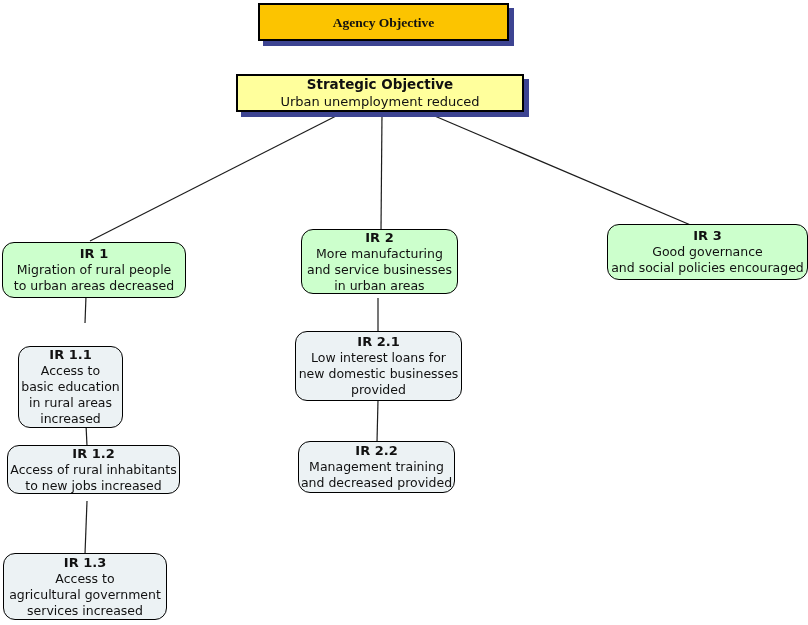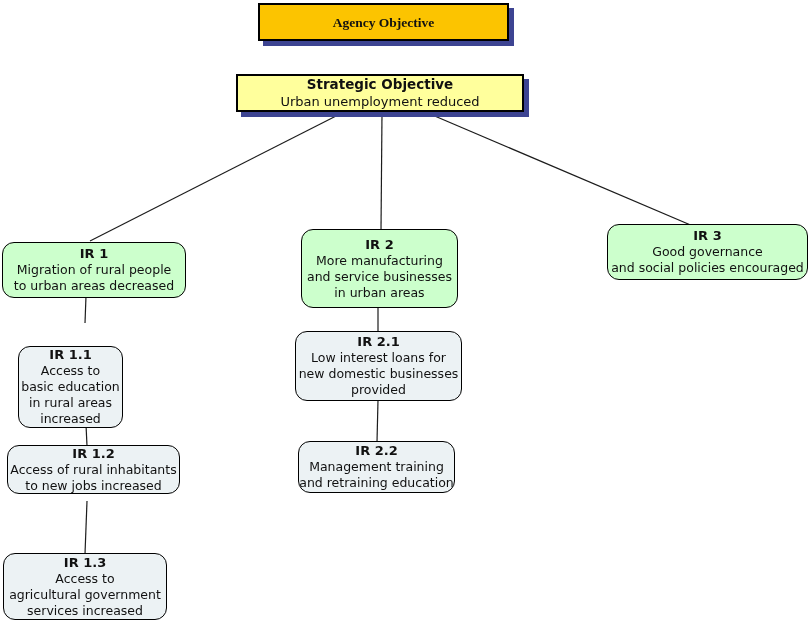--- a/index.html
+++ b/index.html
@@ -56,21 +56,21 @@
     font-size: 12.5px;
   }
   .round-box .box-title {
     font-weight: bold;
     font-size: 13px;
   }
   .ir-box  { background: var(--ir-fill, #ccffcc); }
   .sub-box { background: var(--sub-fill, #ecf2f4); }
 
   .ir1  { left: 2px;   top: 242px; width: 184px; height: 56px; justify-content: center; }
-  .ir2  { left: 301px; top: 229px; width: 157px; height: 79px; }
+  .ir2  { left: 301px; top: 229px; width: 157px; height: 65px; }
   .ir3  { left: 607px; top: 224px; width: 201px; height: 56px; }
   .ir11 { left: 18px;  top: 322px; width: 105px; height: 82px; margin-top: 24px; }
   .ir12 { left: 7px;   top: 445px; width: 173px; height: 49px; }
   .ir13 { left: 3px;   top: 553px; width: 164px; height: 67px; text-align: center; }
   .ir21 { left: 295px; top: 331px; width: 167px; height: 70px; }
   .ir22 { left: 298px; top: 441px; width: 157px; height: 52px; }
 
   .box-text {
     white-space: pre;
   }
@@ -143,16 +143,16 @@
   <div class="box round-box sub-box ir21">
     <div class="box-title">IR 2.1</div>
     <div class="box-text">Low interest loans for
 new domestic businesses
 provided</div>
   </div>
 
   <div class="box round-box sub-box ir22">
     <div class="box-title">IR 2.2</div>
     <div class="box-text">Management training
-and retraining education</div>
+and decreased provided</div>
   </div>
 
 </div>
 
 </body></html>

